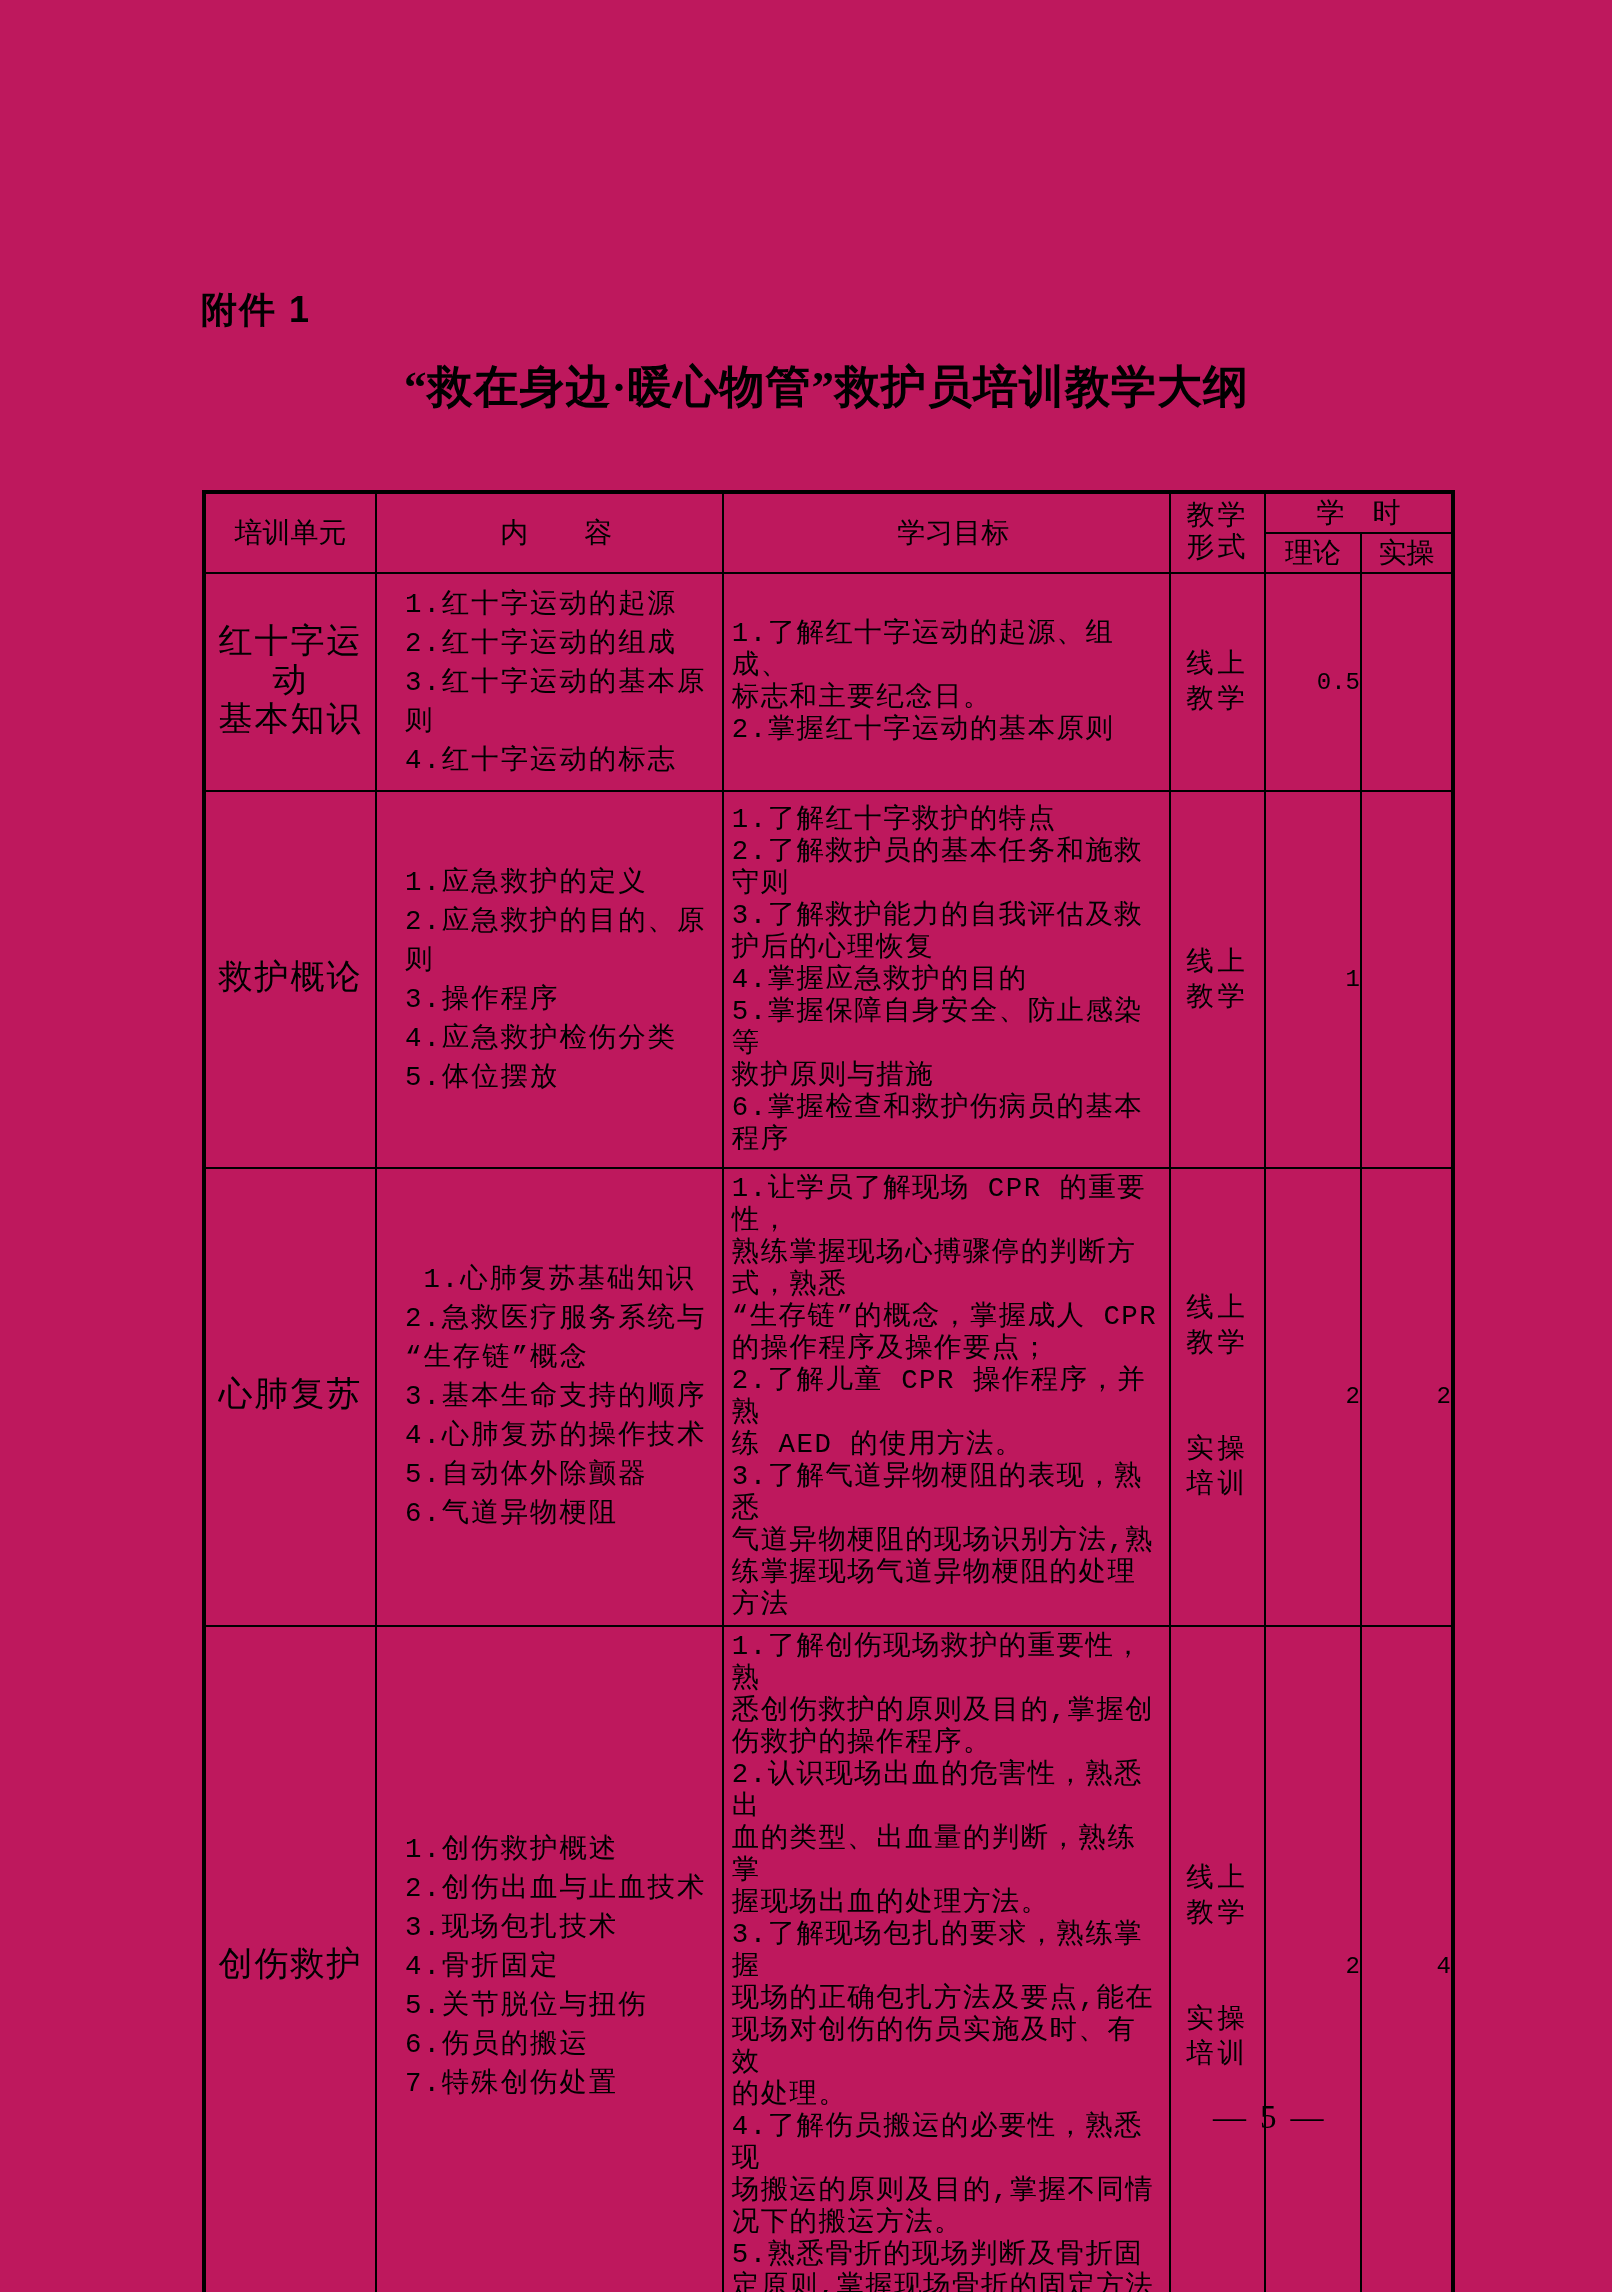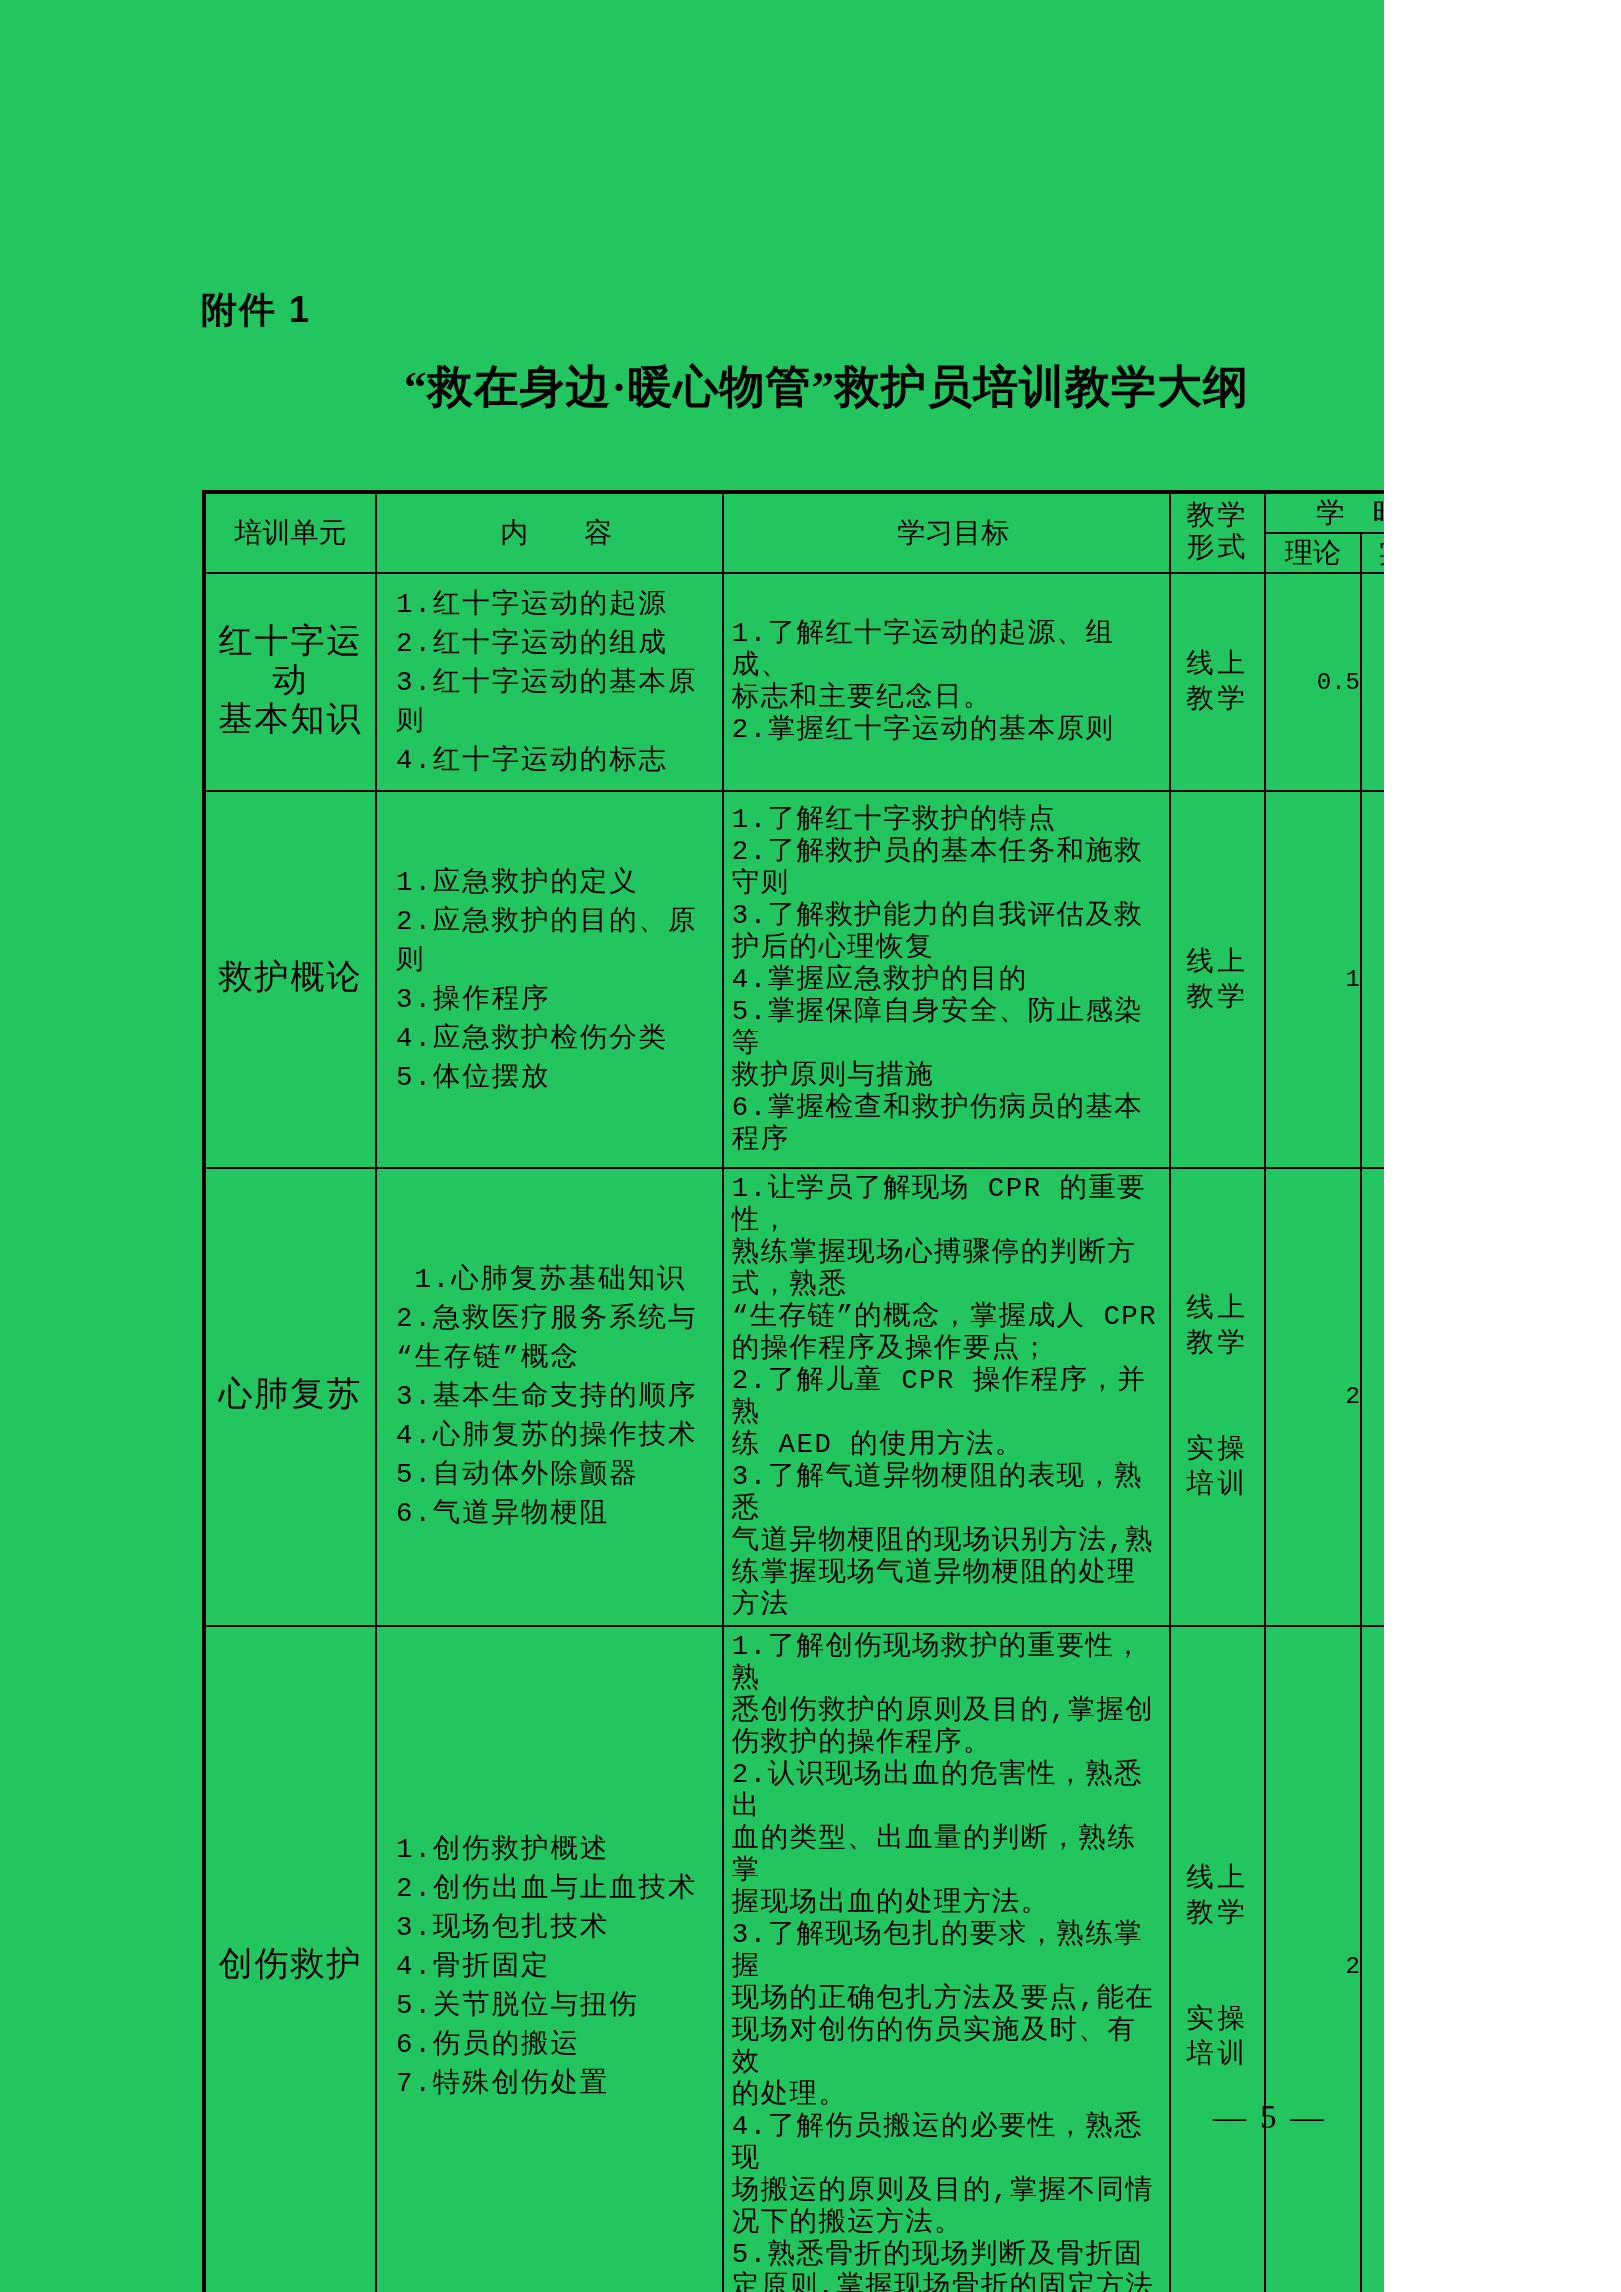--- a/index.html
+++ b/index.html
@@ -1,22 +1,22 @@
 <!DOCTYPE html>
 <html><head>
 <meta charset="utf-8">
 <style>
   * { box-sizing: border-box; }
   html, body { margin: 0; padding: 0; background: #ffffff; }
   body { font-family: "Liberation Serif", serif; color: #000; }
   .page {
     position: relative;
-    width: 1384px;
+    width: 1612px;
     height: 2293px;
-    background: #22c55e;
+    background: #be185d;
     overflow: hidden;
   }
   .attachment {
     position: absolute;
     left: 201px;
     top: 286px;
     font-family: "Liberation Sans", sans-serif;
     font-weight: bold;
     font-size: 36px;
     letter-spacing: 2px;
@@ -60,21 +60,21 @@
   tr.r3 { height: 372px; }
   tr.r4 { height: 486px; }
   td.unit {
     text-align: center;
     font-size: 34px;
     letter-spacing: 2px;
     line-height: 39px;
   }
   td.content {
     text-align: left;
-    padding-left: 19px;
+    padding-left: 28px;
     padding-right: 3.9px;
     font-size: 27.4px;
     letter-spacing: 2px;
     line-height: 39px;
   }
   td.objective {
     text-align: left;
     padding: 3.9px 3.9px 3.9px 7.8px;
     font-size: 27.4px;
     letter-spacing: 1.5px;

